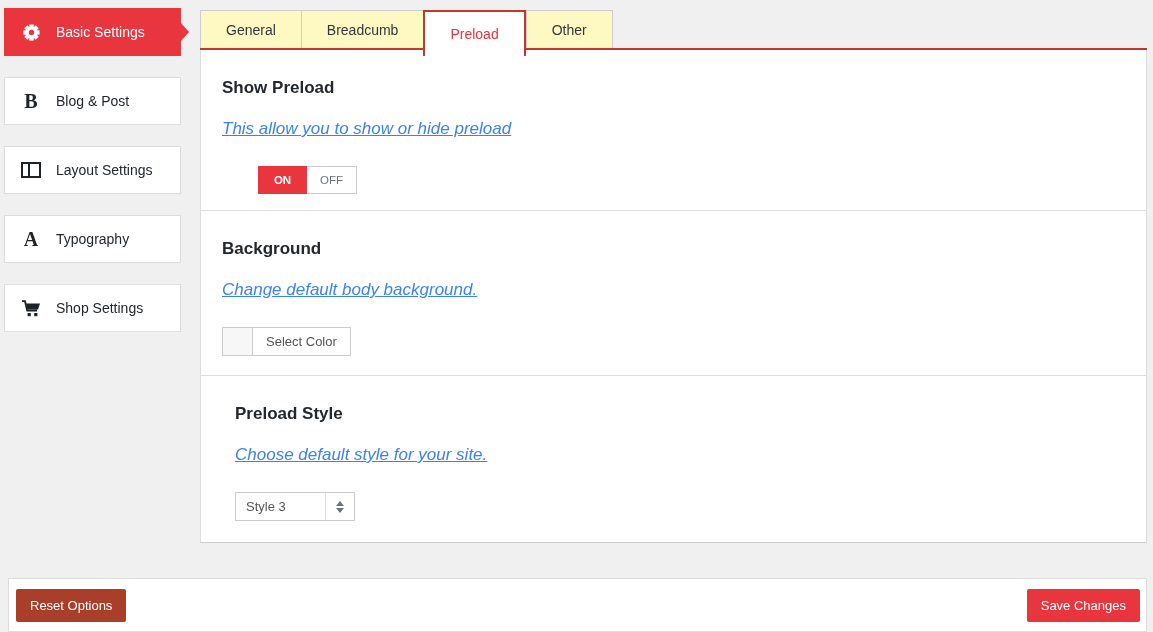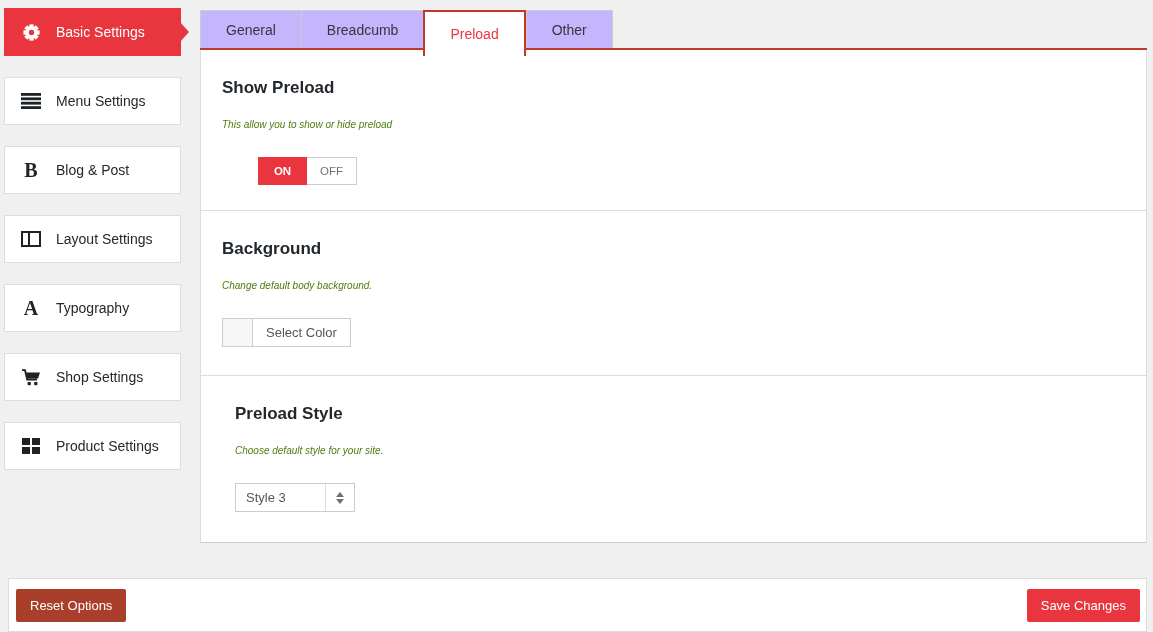--- a/index.html
+++ b/index.html
@@ -33,42 +33,42 @@
     width:0; height:0;
     border-top:10px solid transparent; border-bottom:10px solid transparent;
     border-left:9px solid #e8353e;
   }
   .serif-glyph { font-family:"Liberation Serif", serif; font-weight:700; font-size:20px; line-height:1; }
 
   
   .content { position:absolute; left:200px; top:10px; width:947px; }
   .tabbar { height:40px; border-bottom:2px solid #c0392b; display:flex; align-items:flex-start; }
   .tab {
-    height:38px; background:#c4b5fd; border:1px solid #ccc; border-bottom:none;
+    height:38px; background:#fef9c3; border:1px solid #ccc; border-bottom:none;
     display:flex; align-items:center; justify-content:center;
     padding:0 25px; font-size:14px; color:#32373c; cursor:pointer;
     margin-right:-1px;
   }
   .tab.active {
     position:relative; z-index:2;
     height:46px; background:#fff;
     border:2px solid #c0392b; border-bottom:none;
     color:#e8353e; margin-right:0;
   }
 
   .panel {
     background:#fff; height:493px;
     border-left:1px solid #ddd; border-right:1px solid #ddd; border-bottom:1px solid #ccc;
   }
   .section { padding:28px 24px 0 21px; height:160px; }
   .section + .section { border-top:1px solid #ddd; }
   .section-2 { height:165px; }
   .section-3 { height:136px;padding-left:34px; }
   .section h3 { font-size:17px; font-weight:700; color:#23282d; margin:0 0 21px 0; }
-  .section .desc { font-size:10px; font-style:italic; color:#4d7c0f; margin:0 0 27px 0; }
+  .section .desc { font-size:17px; font-style:italic; color:#3b82f6; margin:0 0 27px 0;text-decoration:underline; }
 
   
   .toggle { display:inline-flex;padding-left:36px; }
   .toggle-btn {
     height:28px; min-width:49px; display:flex; align-items:center; justify-content:center;
     font-size:11.5px; font-weight:700; cursor:pointer; padding:0 13px;
   }
   .toggle-on  { background:#e8353e; color:#fff; border:1px solid #e8353e; }
   .toggle-off { background:#fff; color:#6c7177; border:1px solid #ccc; border-left:none; font-weight:400; }
 
@@ -119,31 +119,20 @@
           <rect x="7.7" y="1.5" width="4.6" height="17" transform="rotate(45 10 10)"></rect>
           <rect x="7.7" y="1.5" width="4.6" height="17" transform="rotate(-45 10 10)"></rect>
           <circle cx="10" cy="10" r="6.2"></circle>
         </g>
         <circle cx="10" cy="10" r="2.8" fill="#e8353e"></circle>
       </svg>
     </span>
     <span class="label">Basic Settings</span>
   </div>
 
-  <div class="side-item">
-    <span class="icon-box">
-      <svg width="20" height="16" viewBox="0 0 20 16" fill="#1d2327">
-        <rect y="0" width="20" height="2.8"></rect>
-          <rect y="4.4" width="20" height="2.8"></rect>
-        <rect y="8.8" width="20" height="2.8"></rect>
-          <rect y="13.2" width="20" height="2.8"></rect>
-      </svg>
-    </span>
-    <span class="label">Menu Settings</span>
-  </div>
 
   <div class="side-item">
     <span class="icon-box">
         <span class="serif-glyph">B</span>
       </span>
     <span class="label">Blog &amp; Post</span>
   </div>
 
   <div class="side-item">
     <span class="icon-box">
@@ -167,31 +156,20 @@
       <svg width="20" height="18" viewBox="0 0 20 18">
         <path d="M1 2.2 h3 l2.2 9.3 h9.8" fill="none" stroke="#1d2327" stroke-width="1.8"></path>
         <path d="M5 4.5 h14 l-2 6 H6.4 Z" fill="#1d2327"></path>
         <rect x="6.6" y="14" width="3.2" height="3.2" fill="#1d2327"></rect>
         <rect x="13.2" y="14" width="3.2" height="3.2" fill="#1d2327"></rect>
       </svg>
     </span>
     <span class="label">Shop Settings</span>
   </div>
 
-  <div class="side-item">
-    <span class="icon-box">
-      <svg width="18" height="16" viewBox="0 0 18 16" fill="#1d2327">
-        <rect width="8" height="7"></rect>
-          <rect x="10" width="8" height="7"></rect>
-        <rect y="9" width="8" height="7"></rect>
-          <rect x="10" y="9" width="8" height="7"></rect>
-      </svg>
-    </span>
-    <span class="label">Product Settings</span>
-  </div>
 
 </div>
 
 <div class="content">
 
   <div class="tabbar">
     <div class="tab">General</div>
     <div class="tab">Breadcumb</div>
     <div class="tab active">Preload</div>
     <div class="tab">Other</div>

